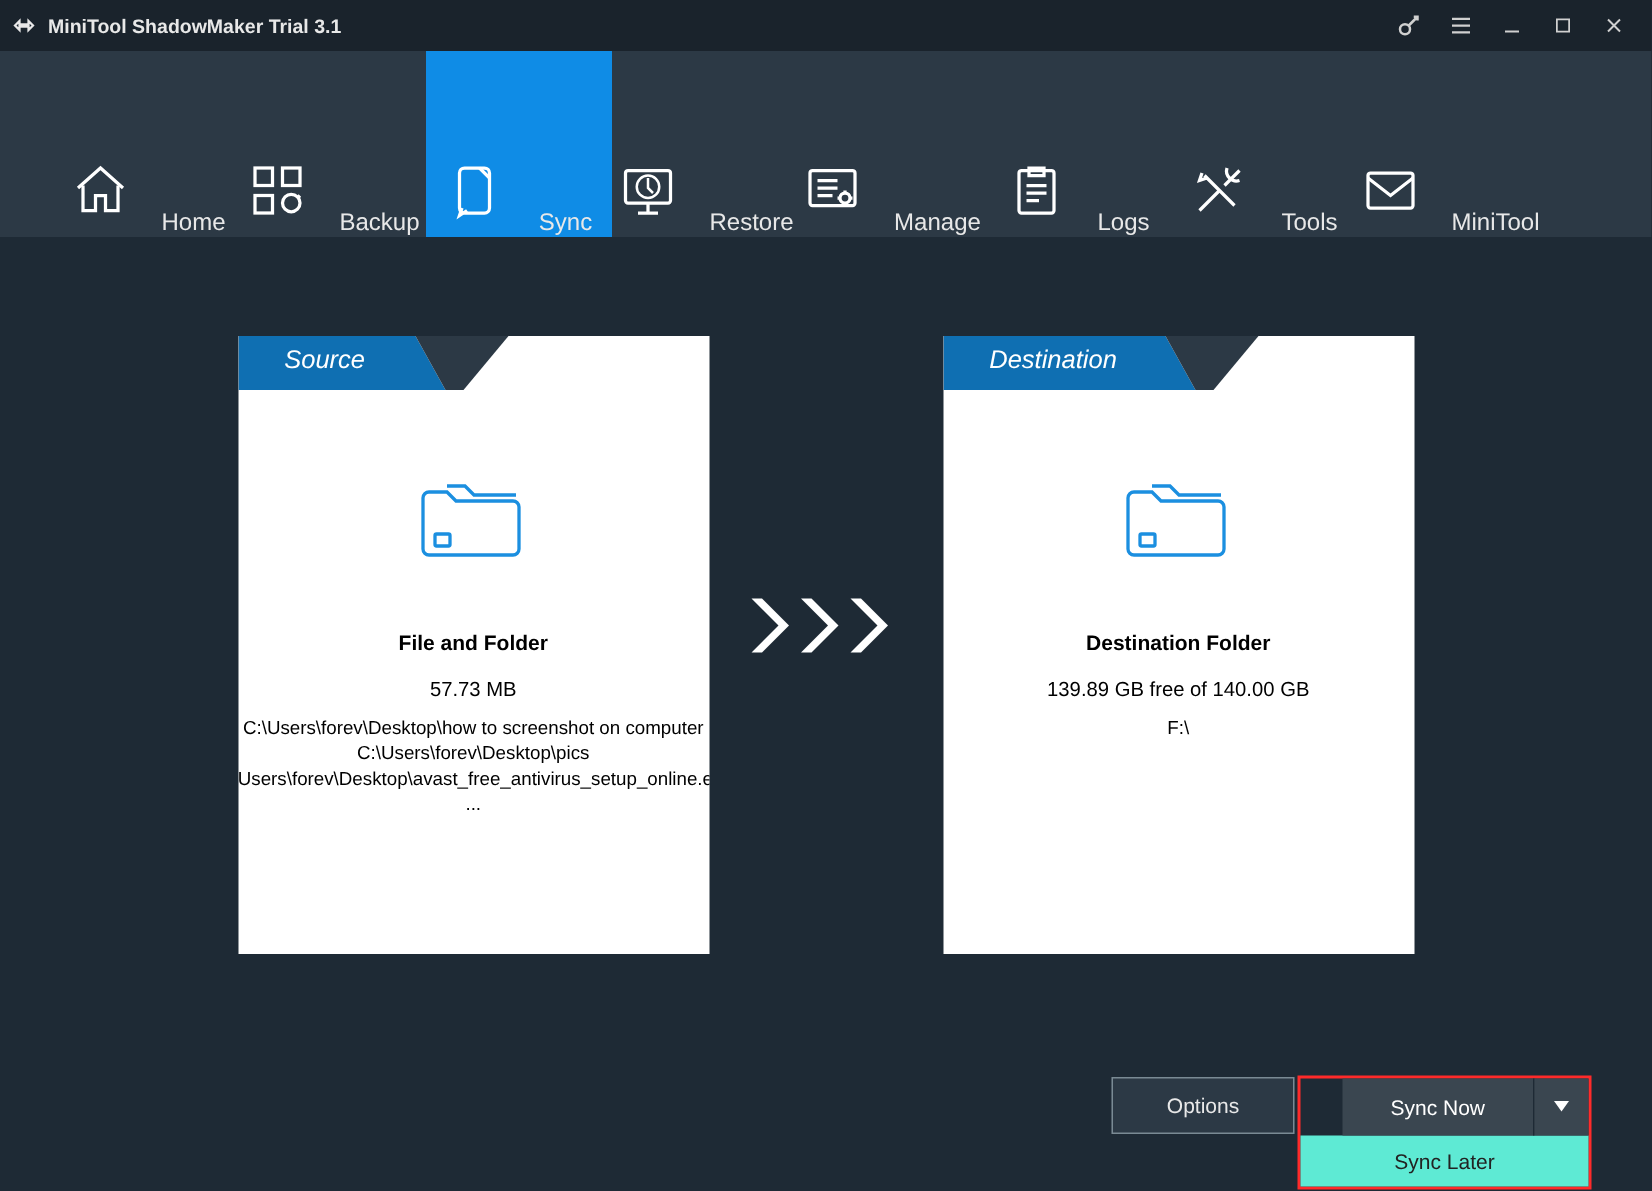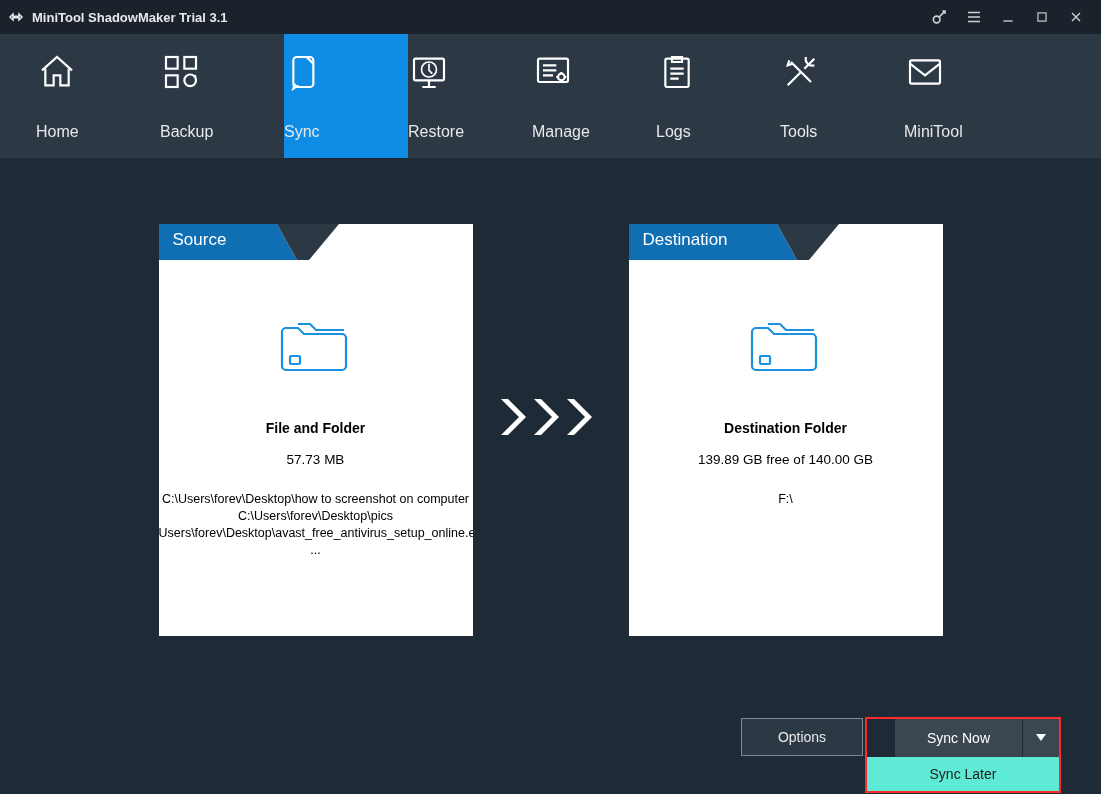--- a/index.html
+++ b/index.html
@@ -8,36 +8,36 @@
   
   .titlebar { height: 34px; background: #1a232c; display: flex; align-items: center; padding: 0 8px 0 6px; }
   .titlebar .logo { width: 20px; height: 20px; margin-right: 6px; display:flex; align-items:center; justify-content:center;}
   .titlebar .title { font-size: 13px; font-weight: bold; color: #e8e8e8; }
   .titlebar .spacer { flex: 1; }
   .winbtn { width: 34px; height: 34px; display: flex; align-items: center; justify-content: center; color: #d0d0d0; }
   .winbtn svg { stroke: #d0d0d0; }
 
   
   .nav { height: 124px; background: #2c3945; display: flex; align-items: stretch; padding: 0 36px; }
-  .nav-item { width: 124px; display:flex; flex-direction:column; align-items:flex-start; justify-content:center; color:#e8e8e8; cursor:pointer;gap:20px; }
+  .nav-item { width: 124px; display:flex; flex-direction:row; align-items:flex-end; justify-content:center; color:#e8e8e8; cursor:pointer;gap:20px; }
   .nav-item.active { background: #0f8ce6; }
   .nav-item .icon { width: 42px; height: 42px; display:flex; align-items:center; justify-content:center; margin-bottom:10px;}
   .nav-item .label { font-size: 16px; }
 
   
   .content { position: relative; height: calc(794px - 34px - 124px - 94px); background:#1e2a35; }
   .panels { position:absolute; top:66px; left:0; right:0; display:flex; justify-content:center; align-items:flex-start; }
   .panel { width: 314px; height: 412px; background:#fff; color:#000; position:relative; }
   .panel-hdr { position:relative; height:36px; }
   .hdr-bg { position:absolute; inset:0; }
-  .hdr-text { position:absolute; left:14px; top:6px; color:#fff; font-size:17px; }
+  .hdr-text { position:absolute; left:31px; top:6px; color:#fff; font-size:17px;font-style:italic; }
   .panel-body { text-align:center; padding-top:50px; }
   .folder-icon { display:flex; justify-content:center; margin-bottom:40px;}
   .ptitle { font-weight:bold; font-size:14px; margin-bottom:16px; }
-  .psize  { font-size:13.5px; margin-bottom:24px; }
+  .psize  { font-size:13.5px; margin-bottom:10px; }
   .ppath  { font-size:12.5px; line-height:1.35; white-space:pre; overflow:hidden;}
   .arrows { width:156px; display:flex; align-items:center; justify-content:center; margin-top:170px;}
 
   
   .footer { position:absolute; bottom:0; left:0; right:0; height:94px; background:#1e2a35; }
   .btn { position:absolute; height:38px; display:flex; align-items:center; justify-content:center; font-size:14px; color:#e8e8e8; background:#2c3945; border:1px solid #566; cursor:pointer;}
   .btn.schedule { left:42px; top:18px; width:122px; border:1px solid #7a8a94;}
   .btn.options  { right:238px; top:18px; width:122px; border:1px solid #7a8a94;}
   .syncgroup { position:absolute; right:40px; top:17px; width:196px; border:2px solid #ff2a2a; }
   .syncnow-row { display:flex;margin-left:28px; }

